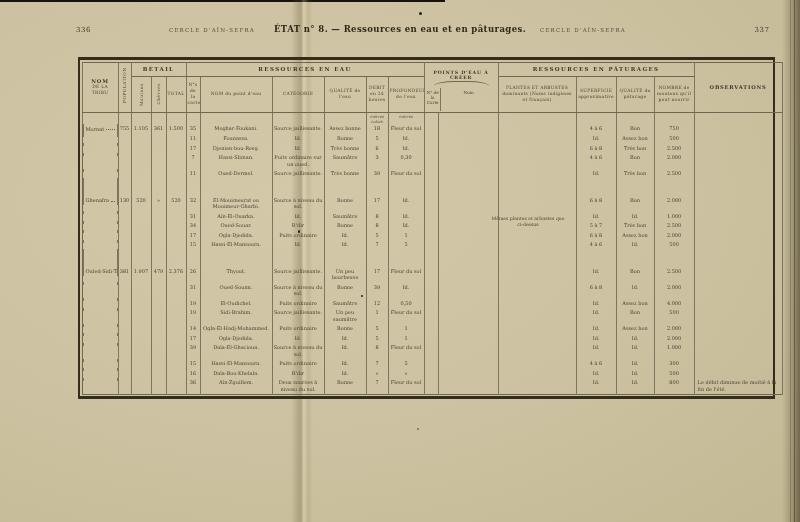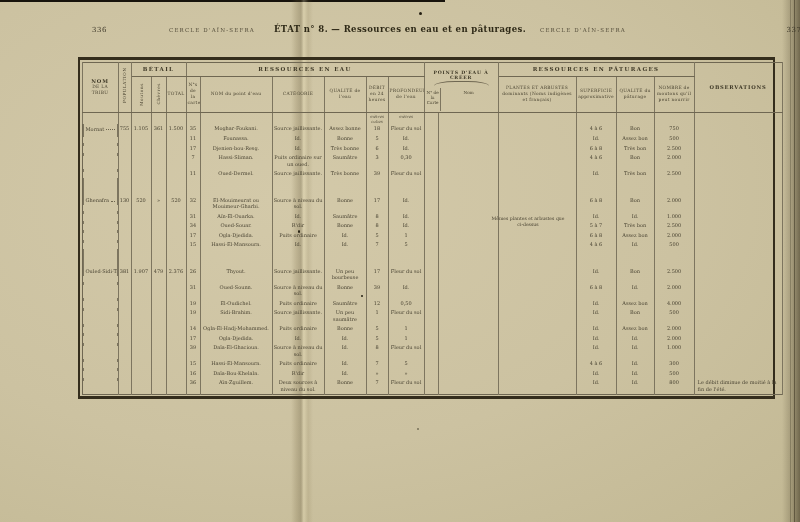--- a/index.html
+++ b/index.html
@@ -66,25 +66,25 @@
 <div class="decor top-edge"></div>
 <div class="decor fold"></div>
 <div class="decor right-shadow"></div>
 <div class="decor edge-line"></div>
 <div class="decor edge-line2"></div>
 <div class="speck" style="left:419px;top:12px;width:3px;height:3px;"></div>
 <div class="speck" style="left:298px;top:230px;width:2px;height:3px;"></div>
 <div class="speck" style="left:361px;top:295px;width:2px;height:2px;"></div>
 <div class="speck" style="left:417px;top:428px;width:2px;height:2px;opacity:.5;"></div>
 
-<div class="head-item pagenum" style="left:92px;top:26px;">336</div>
+<div class="head-item pagenum" style="left:76px;top:26px;">336</div>
 <div class="head-item runhead" style="left:212px;top:27px;transform:translateX(-50%);">CERCLE D'AÏN-SEFRA</div>
 <div class="head-item ptitle" style="left:400px;top:24px;transform:translateX(-50%);">ÉTAT n° 8. — Ressources en eau et en pâturages.</div>
 <div class="head-item runhead" style="left:583px;top:27px;transform:translateX(-50%);">CERCLE D'AÏN-SEFRA</div>
-<div class="head-item pagenum" style="left:762px;top:26px;transform:translateX(-50%);margin-left:32px;">337</div>
+<div class="head-item pagenum" style="left:762px;top:26px;transform:translateX(-50%);">337</div>
 
 <div class="table-wrap">
   <table>
     <colgroup>
       <col style="width:36px">
         <col style="width:13px">
         <col style="width:20px">
         <col style="width:15px">
       <col style="width:20px">
         <col style="width:14px">

